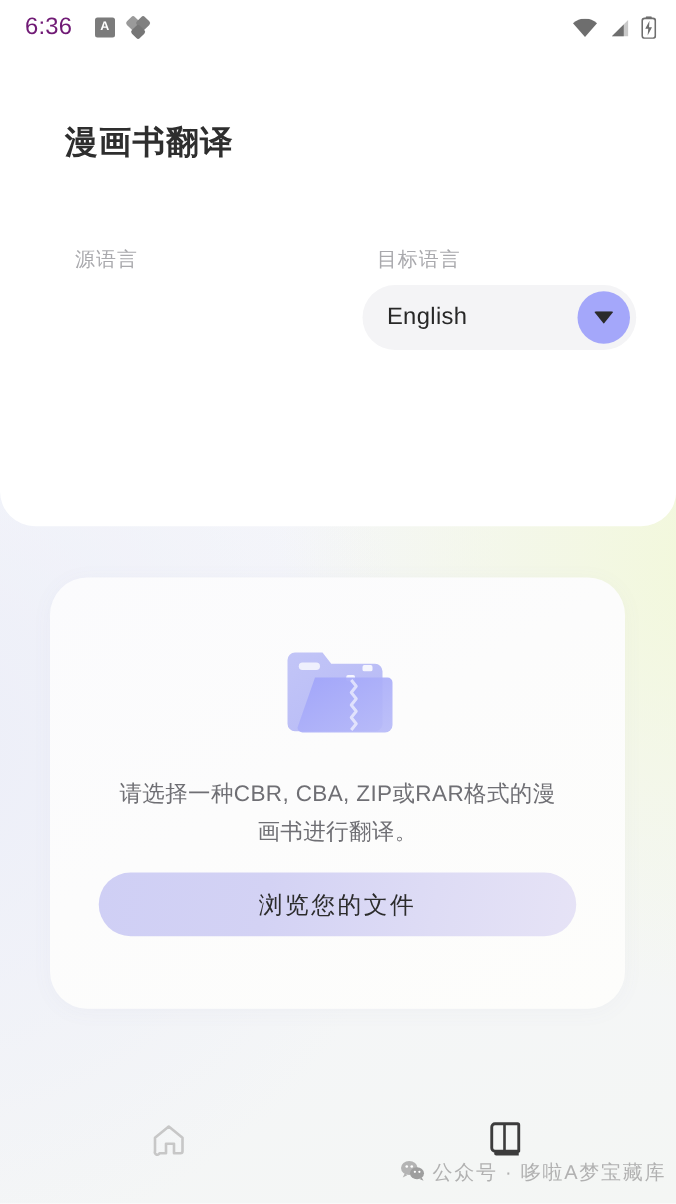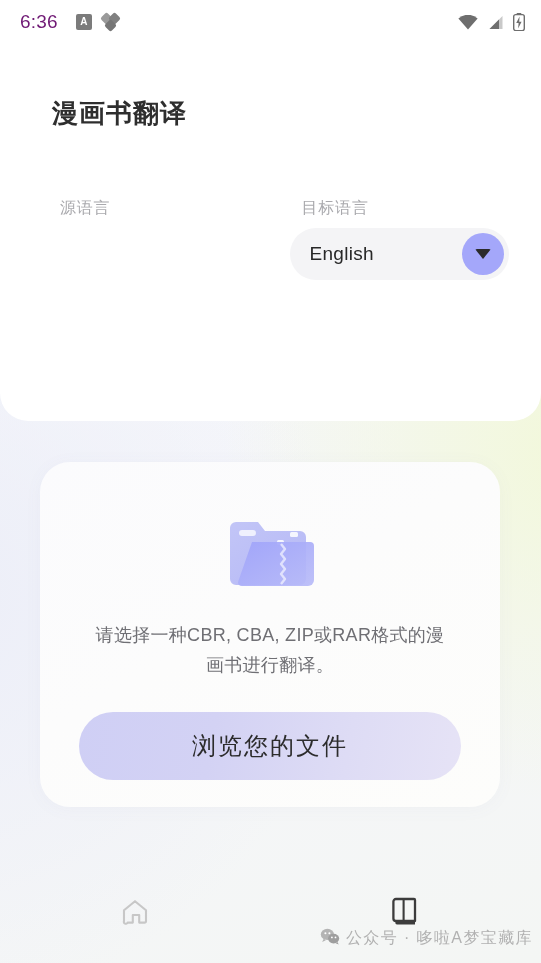--- a/index.html
+++ b/index.html
@@ -197,28 +197,28 @@
     margin-top: 28px;
     width: 366px;
     text-align: center;
     font-size: 18px;
     line-height: 30px;
     color: #6f6f74;
     letter-spacing: .3px;
   }
 
   .browse-btn {
-    margin-top: 32px;
+    margin-top: 18px;
     width: 382px;
-    height: 68px;
+    height: 51px;
     border: none;
     border-radius: 34px;
     background: linear-gradient(100deg, #cfcff5 0%, #d3d2f4 35%, #dedcf5 70%, #e6e3f6 100%);
     font-family: "Liberation Sans", "DejaVu Sans", sans-serif;
-    font-size: 24px;
+    font-size: 19px;
     color: #2c2c2c;
     letter-spacing: 2px;
     cursor: pointer;
   }
 
   
   .bottom-nav {
     position: absolute;
     left: 0; bottom: 0;
     width: 541px;

